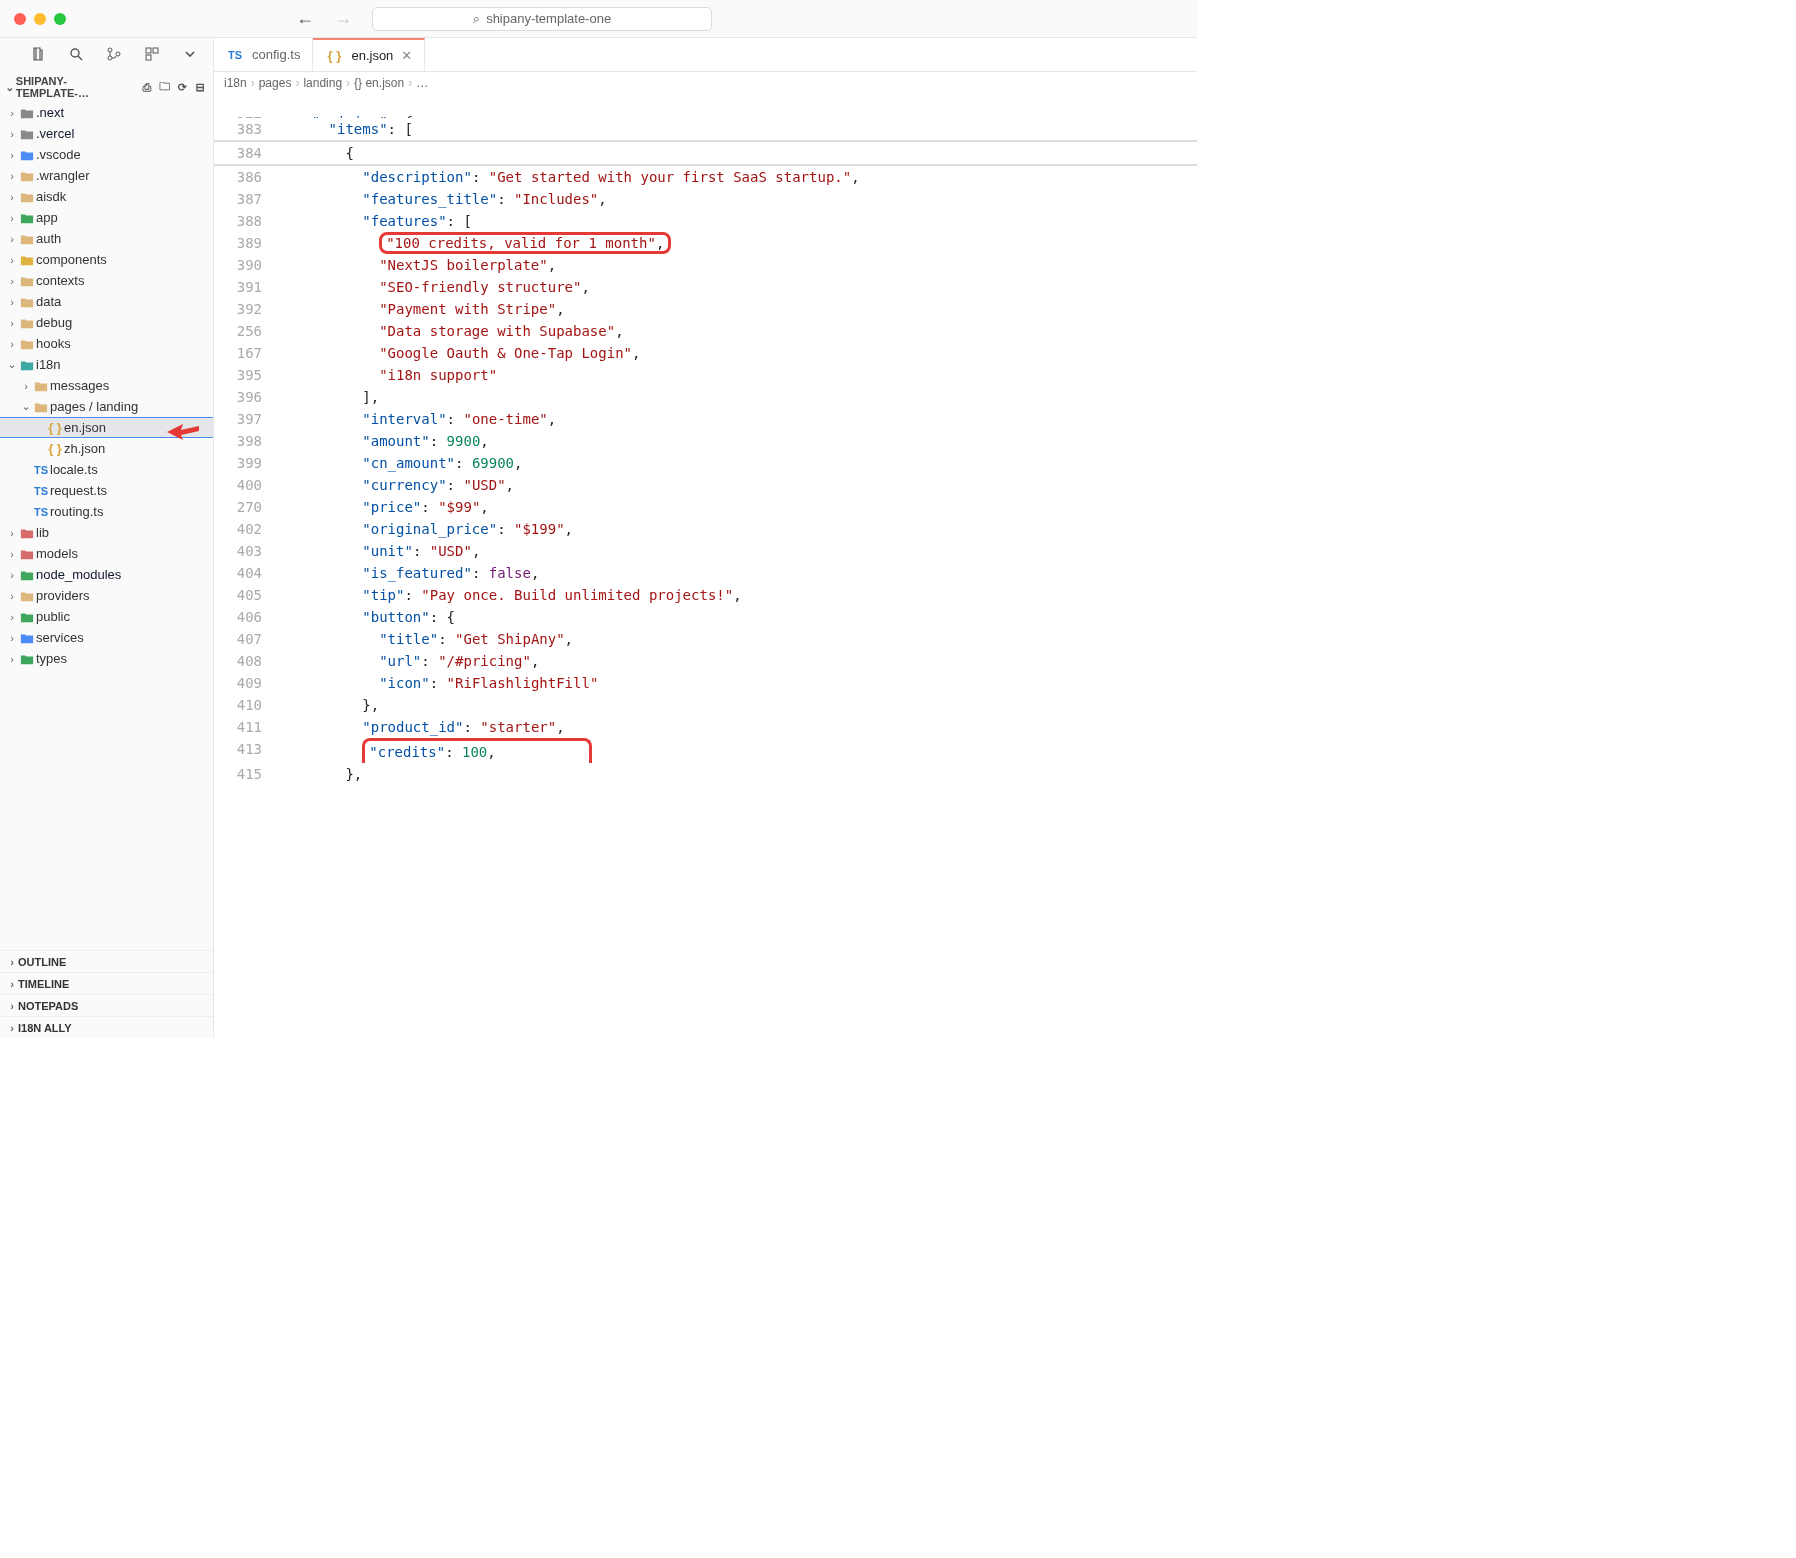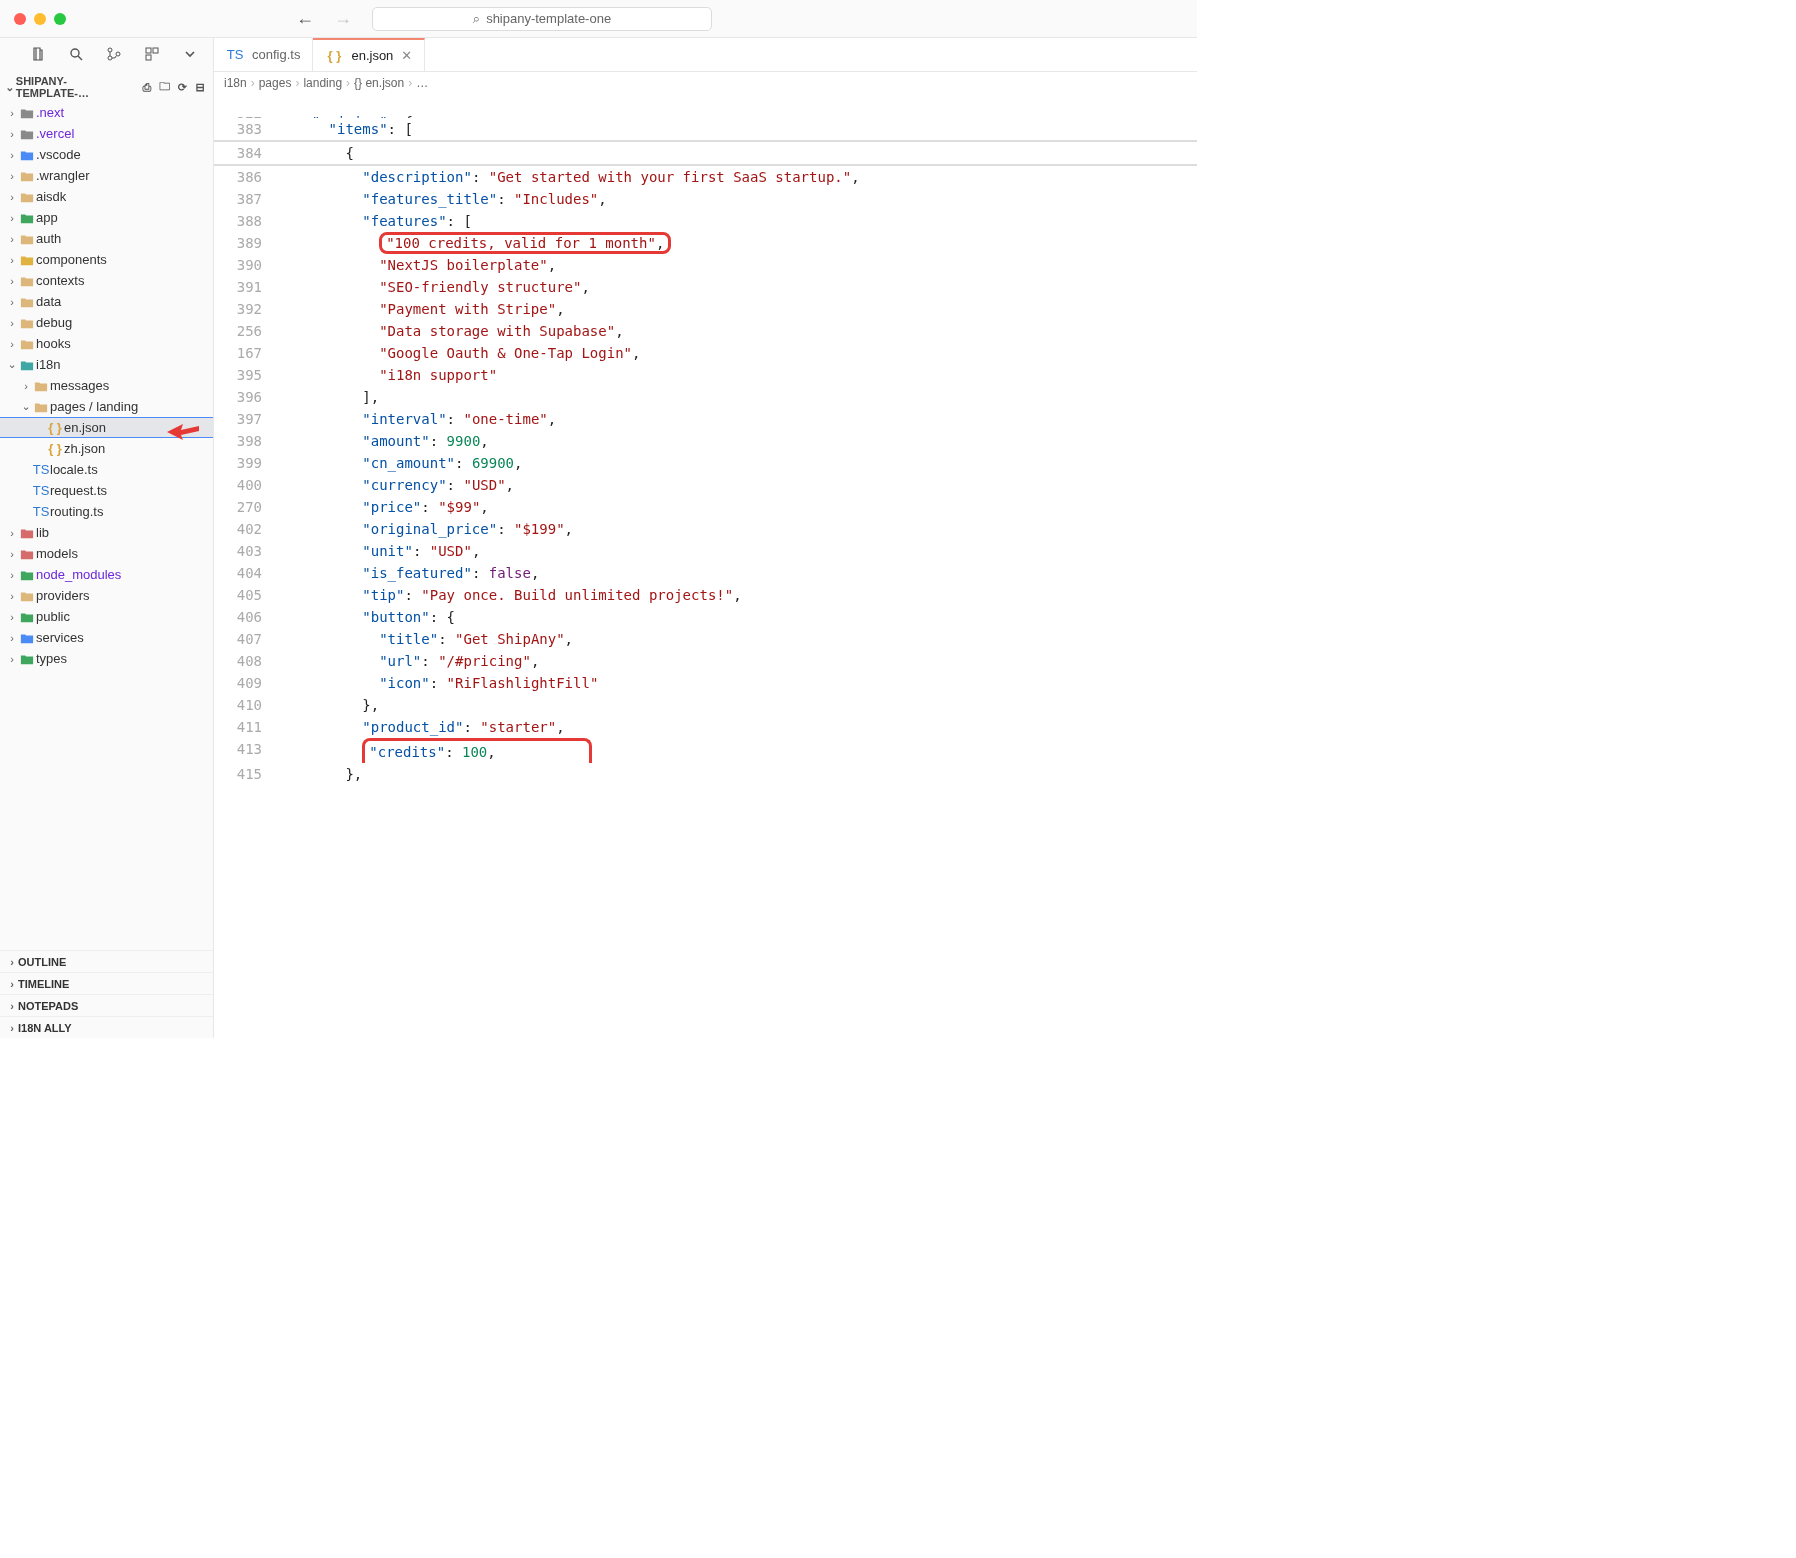--- a/index.html
+++ b/index.html
@@ -19,28 +19,28 @@
 .sidebar-icons svg{width:16px;height:16px;}
 .explorer-header{display:flex;align-items:center;font-size:11px;font-weight:700;padding:3px 4px;color:#444;}
 .explorer-header .spacer{flex:1;}
 .explorer-header .act{width:18px;text-align:center;color:#555;}
 .tree{flex:1;overflow:auto;font-size:13px;}
 .tree-row{display:flex;align-items:center;height:21px;padding-left:6px;cursor:pointer;position:relative;}
 .tree-row.selected{background:#e4e6ea;border-top:1px solid #4b8bf5;border-bottom:1px solid #4b8bf5;}
 .tw{display:inline-block;width:12px;text-align:center;color:#666;font-size:11px;}
 .fi{width:18px;display:inline-flex;align-items:center;justify-content:center;}
 .fi svg{width:14px;height:14px;}
-.faded{color:#6d28d9;}
+.faded{color:#0f172a;}
 .sections .sec{height:22px;display:flex;align-items:center;font-size:11px;font-weight:700;padding-left:6px;border-top:1px solid #eee;}
 .editor-area{flex:1;display:flex;flex-direction:column;min-width:0;}
 .tabs{height:34px;display:flex;border-bottom:1px solid #e7e7e7;font-size:13px;}
 .tab{display:flex;align-items:center;padding:0 12px;gap:8px;border-right:1px solid #e7e7e7;color:#666;cursor:pointer;}
 .tab.active{background:#fff;border-top:2px solid #f48771;color:#222;}
 .tab .close{color:#888;}
-.ts-icon{color:#2b7bd6;font-weight:400;font-size:13px;}
+.ts-icon{color:#2b7bd6;font-weight:700;font-size:11px;}
 .json-icon{color:#d9a43b;font-weight:700;}
 .breadcrumb{height:22px;display:flex;align-items:center;padding:0 10px;font-size:12px;color:#666;gap:4px;}
 .breadcrumb .sep{color:#bbb;}
 .code{flex:1;overflow:auto;font-family:Menlo,Consolas,monospace;font-size:14px;line-height:22px;}
 .code-row{display:flex;}
 .gutter{width:62px;text-align:right;padding-right:14px;color:#aaa;user-select:none;flex-shrink:0;}
 .line{white-space:pre;padding-left:2px;}
 .k{color:#0451a5;}  
 .s{color:#a31515;}  
 .n{color:#098658;}  

